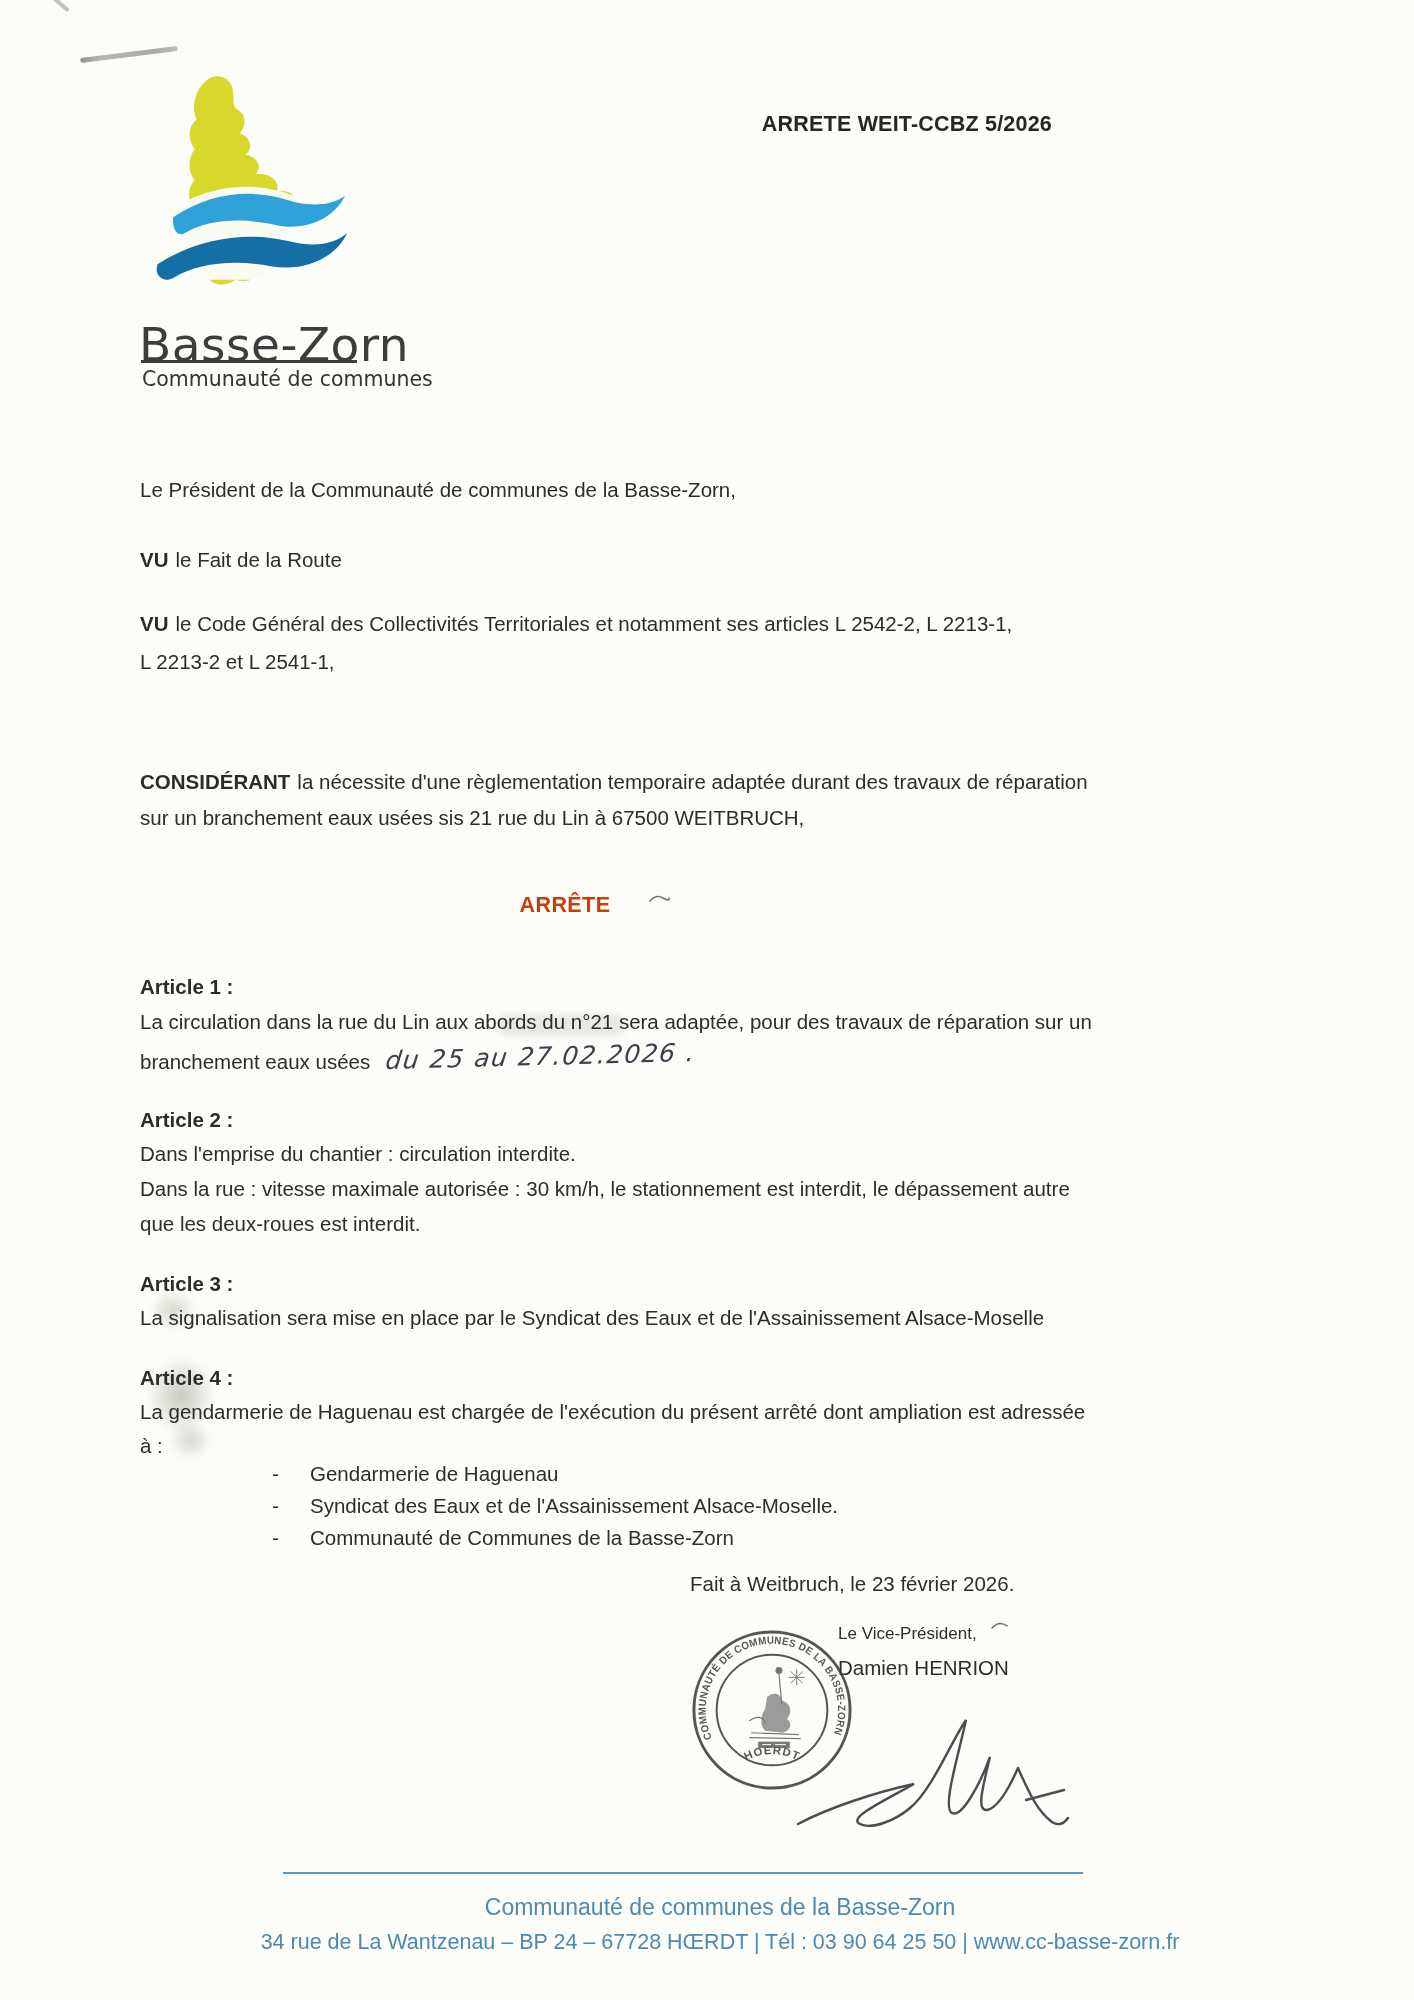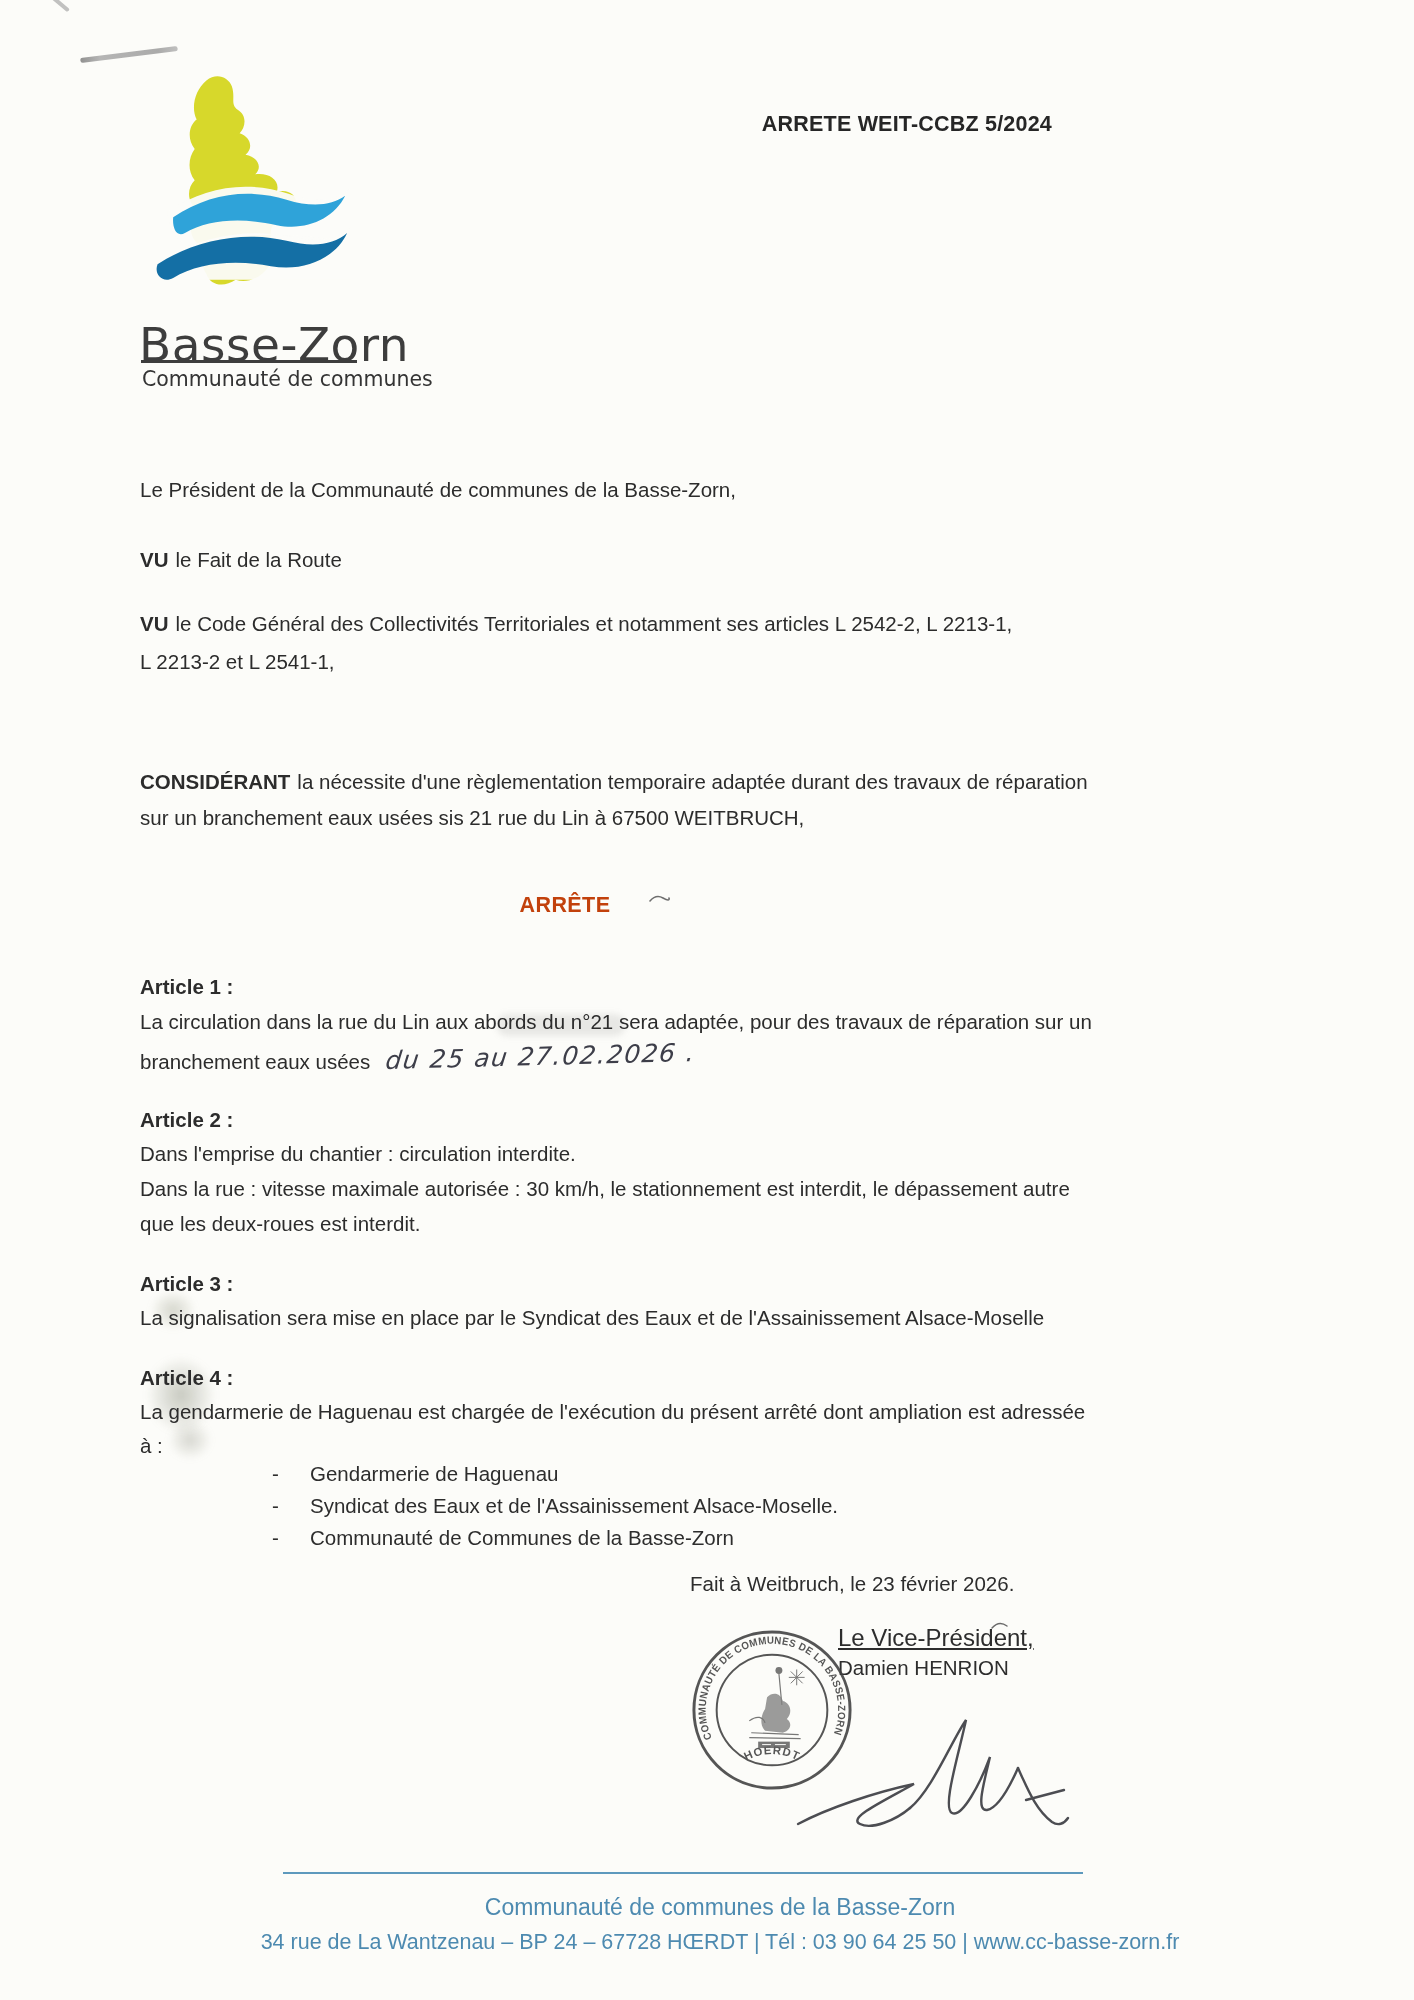--- a/index.html
+++ b/index.html
@@ -45,21 +45,21 @@
   .pen-mark{position:absolute;left:648px;top:893px;}
 
   .handwriting{display:inline-block;margin-left:14px;font-family:"DejaVu Sans",sans-serif;
     font-style:italic;font-size:25px;color:#3d3e49;letter-spacing:1.5px;
     transform:skewX(-8deg) rotate(-1.5deg);transform-origin:left bottom;}
 
   .recipient{position:absolute;left:272px;font-size:20.5px;white-space:nowrap;}
   .recipient .dash{display:inline-block;width:38px;}
 
   .fait{position:absolute;left:690px;top:1572px;font-size:20.5px;}
-  .vp-title{position:absolute;left:838px;top:1624px;font-size:24px;text-decoration:underline;}
+  .vp-title{position:absolute;left:838px;top:1624px;font-size:17px;}
   .vp-name{position:absolute;left:838px;top:1656px;font-size:20.5px;}
   .vp-tick{position:absolute;left:990px;top:1618px;}
 
   .stamp{position:absolute;left:688px;top:1626px;width:168px;height:168px;opacity:.88;}
   .signature{position:absolute;left:780px;top:1712px;width:310px;height:160px;}
 
   .footer-rule{position:absolute;left:283px;top:1872px;width:800px;height:2px;background:#5d99bd;}
   .footer-org{position:absolute;left:0;top:1894px;width:1440px;text-align:center;
     font-size:23px;color:#4d8ab0;}
   .footer-addr{position:absolute;left:0;top:1930px;width:1440px;text-align:center;
@@ -70,21 +70,21 @@
 
 <div class="page">
 
   <div class="artifact-corner"></div>
   <div class="artifact-stroke"></div>
   <div class="smudge-n21"></div>
   <div class="stain s1"></div>
   <div class="stain s2"></div>
   <div class="stain s3"></div>
 
-  <div class="doc-ref">ARRETE WEIT-CCBZ 5/2024</div>
+  <div class="doc-ref">ARRETE WEIT-CCBZ 5/2026</div>
 
   <svg class="logo-art" viewBox="0 0 220 240">
     <path fill="#d7d82b" d="M 70 10 C 80 2 92 6 96 16 C 100 28 94 34 102 40 C 112 46 110 58 104 64
       C 116 68 118 80 110 86 C 122 88 128 98 120 106 C 134 104 146 112 142 124
       C 156 120 166 130 160 142 C 152 156 138 150 136 164 C 134 178 142 190 134 200
       C 126 212 112 218 100 214 C 88 222 74 220 70 208 C 62 196 68 184 60 176
       C 50 166 54 150 60 142 C 50 134 50 120 58 112 C 50 102 52 88 58 80
       C 50 70 52 56 60 50 C 54 38 58 20 70 10 Z"></path>
     <path fill="#fcfcf9" d="M 30 144 C 70 118 112 112 154 126 C 182 136 200 134 218 120
       L 218 176 C 170 168 120 162 60 178 C 44 182 32 166 30 144 Z" opacity="0.95"></path>

